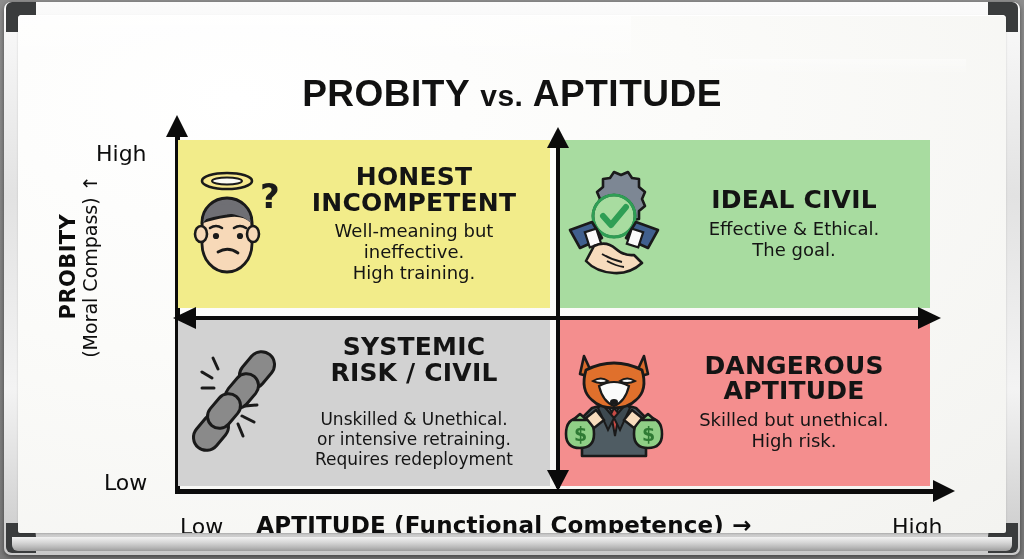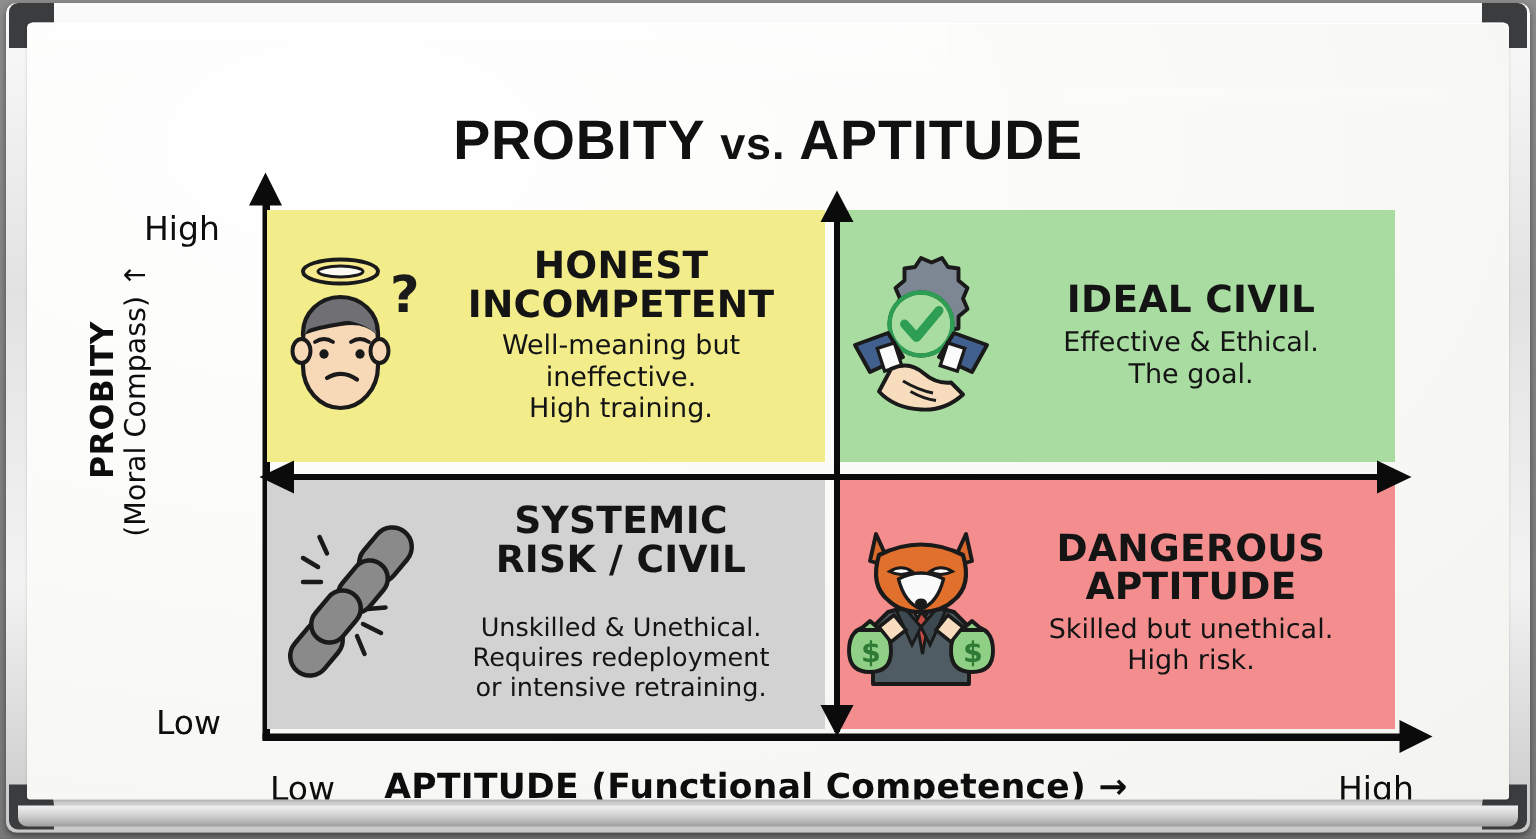--- a/index.html
+++ b/index.html
@@ -352,22 +352,22 @@
                 </g>
               </svg>
             </div>
             <div class="q-text">
               <div class="q-head">
                 <div>SYSTEMIC</div>
                 <div>RISK / CIVIL</div>
               </div>
               <div class="q-desc">
                 <div>Unskilled &amp; Unethical.</div>
+                <div>or intensive retraining.</div>
                 <div>Requires redeployment</div>
-                <div>or intensive retraining.</div>
               </div>
             </div>
           </div>
 
           <div class="quadrant q-br">
             <div class="q-icon">
               <svg class="icon-svg" viewBox="0 0 104 120">
                 <path d="M30 66 l22 -6 22 6 10 10 v38 h-64 v-38z" fill="#4f5c63" stroke="#1a1a1a" stroke-width="2.6" stroke-linejoin="round"></path>
                 <path d="M44 60 l8 14 8 -14 -8 -4z" fill="#fbfbfb" stroke="#1a1a1a" stroke-width="2.2"></path>
                 <path d="M52 66 l5 6 -4 22 -4 -22z" fill="#c94b45" stroke="#1a1a1a" stroke-width="2"></path>

